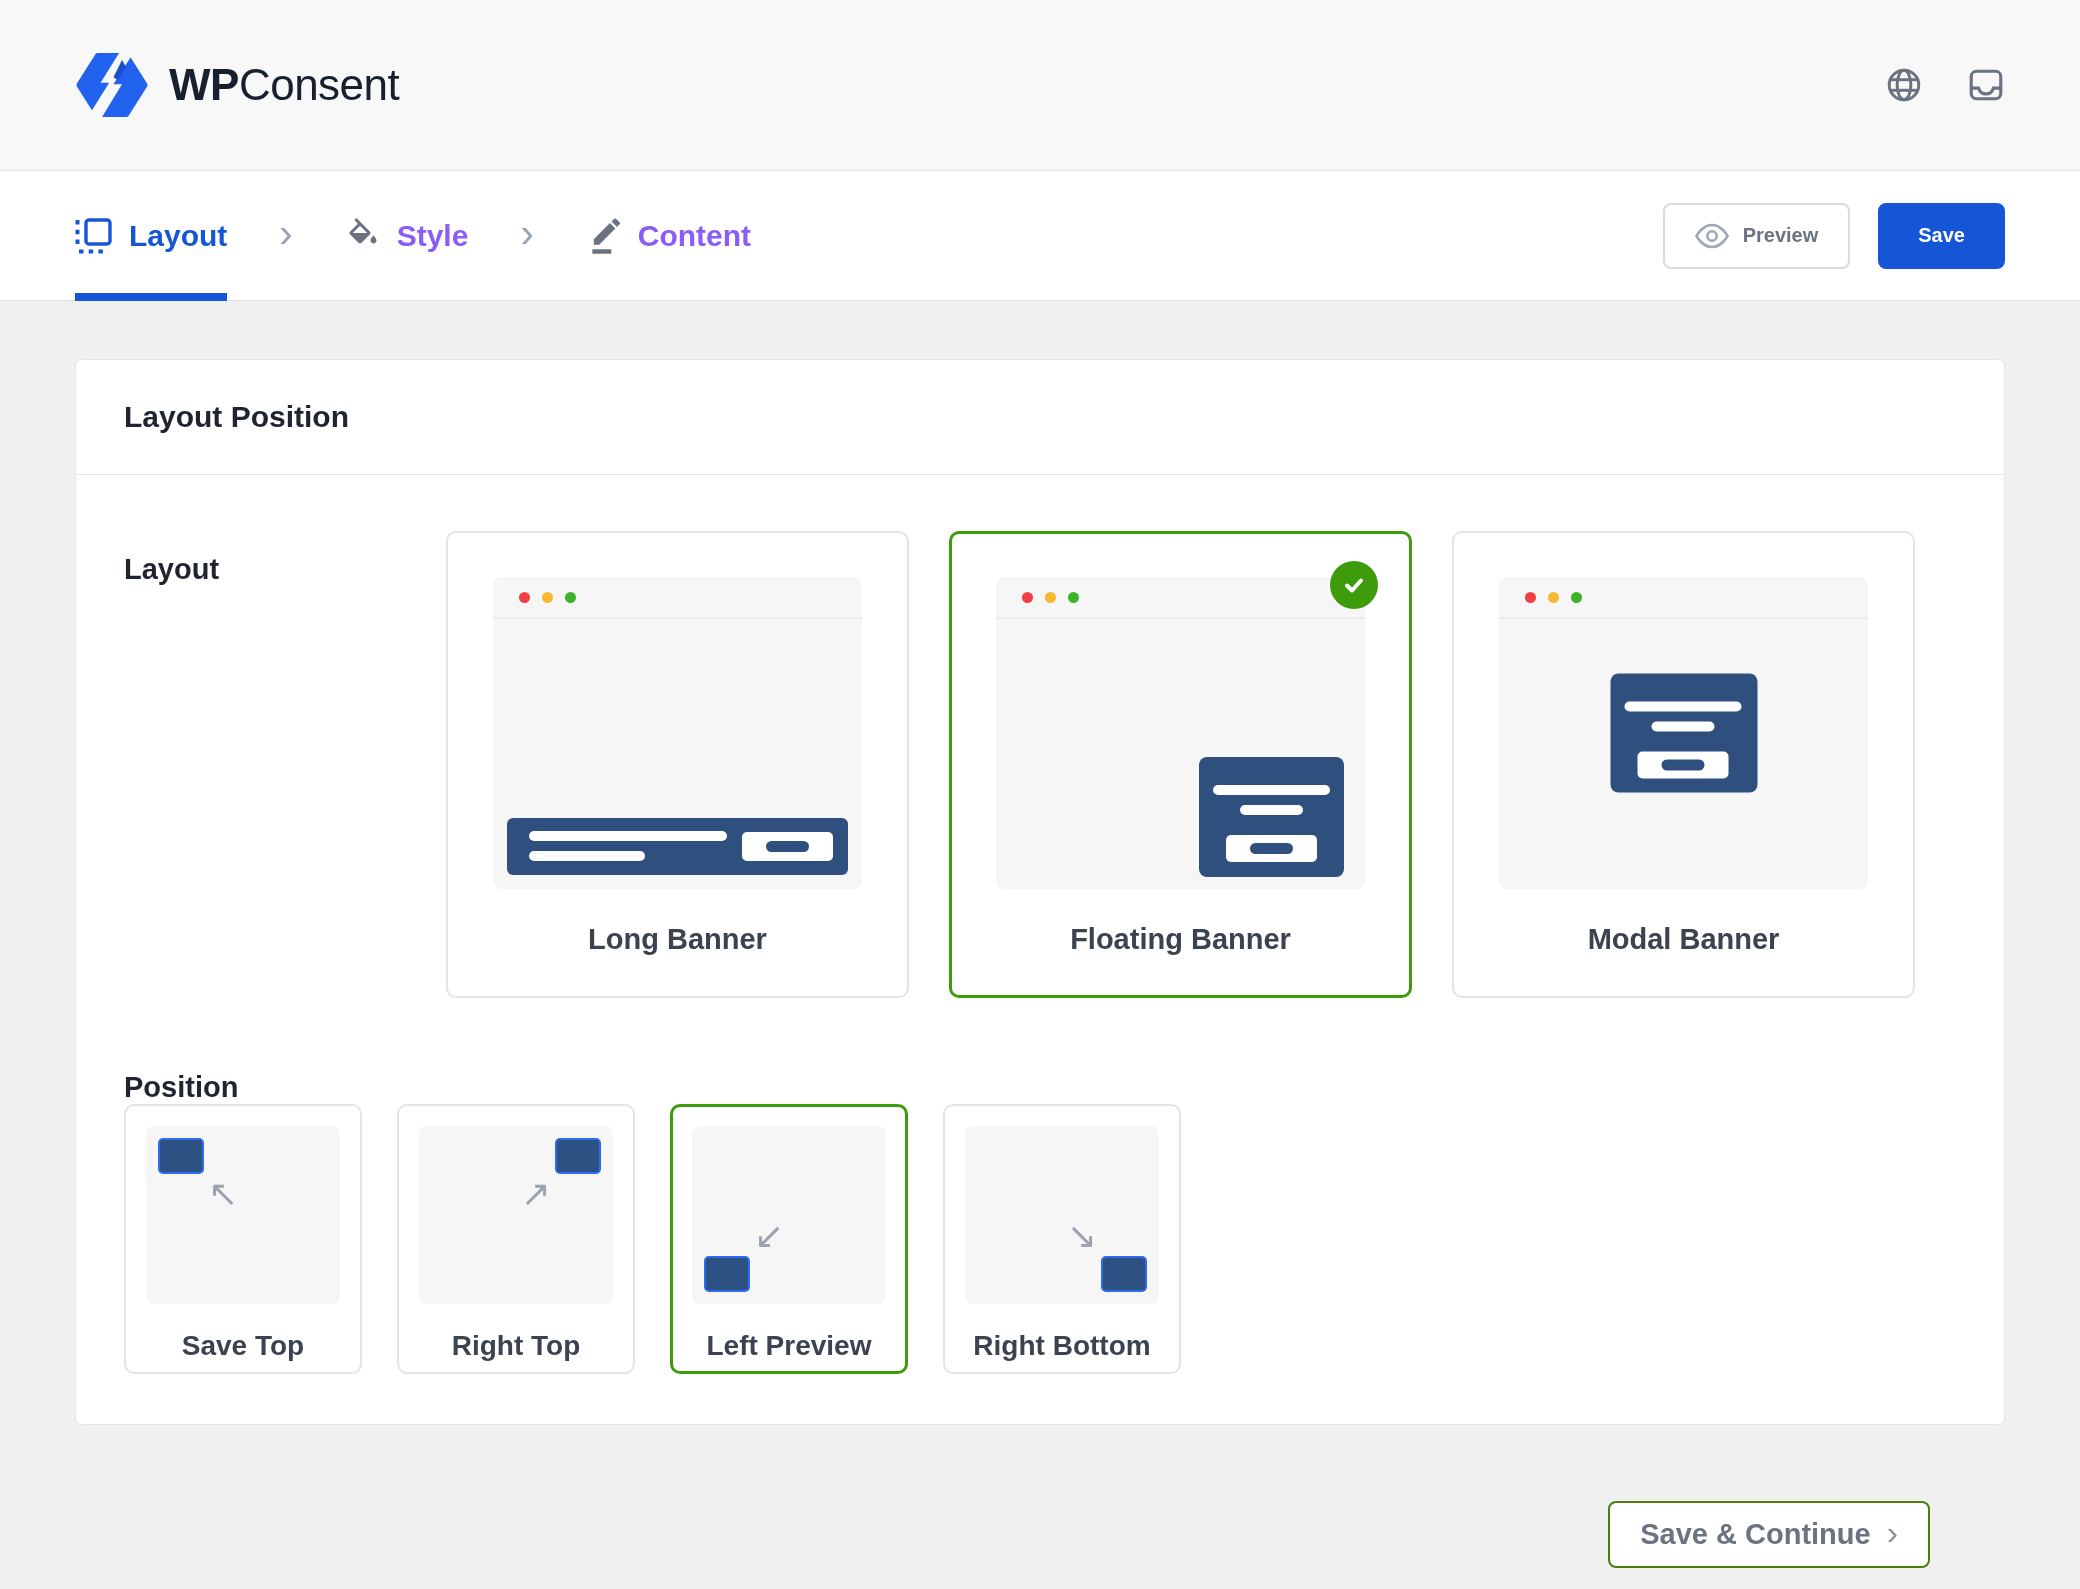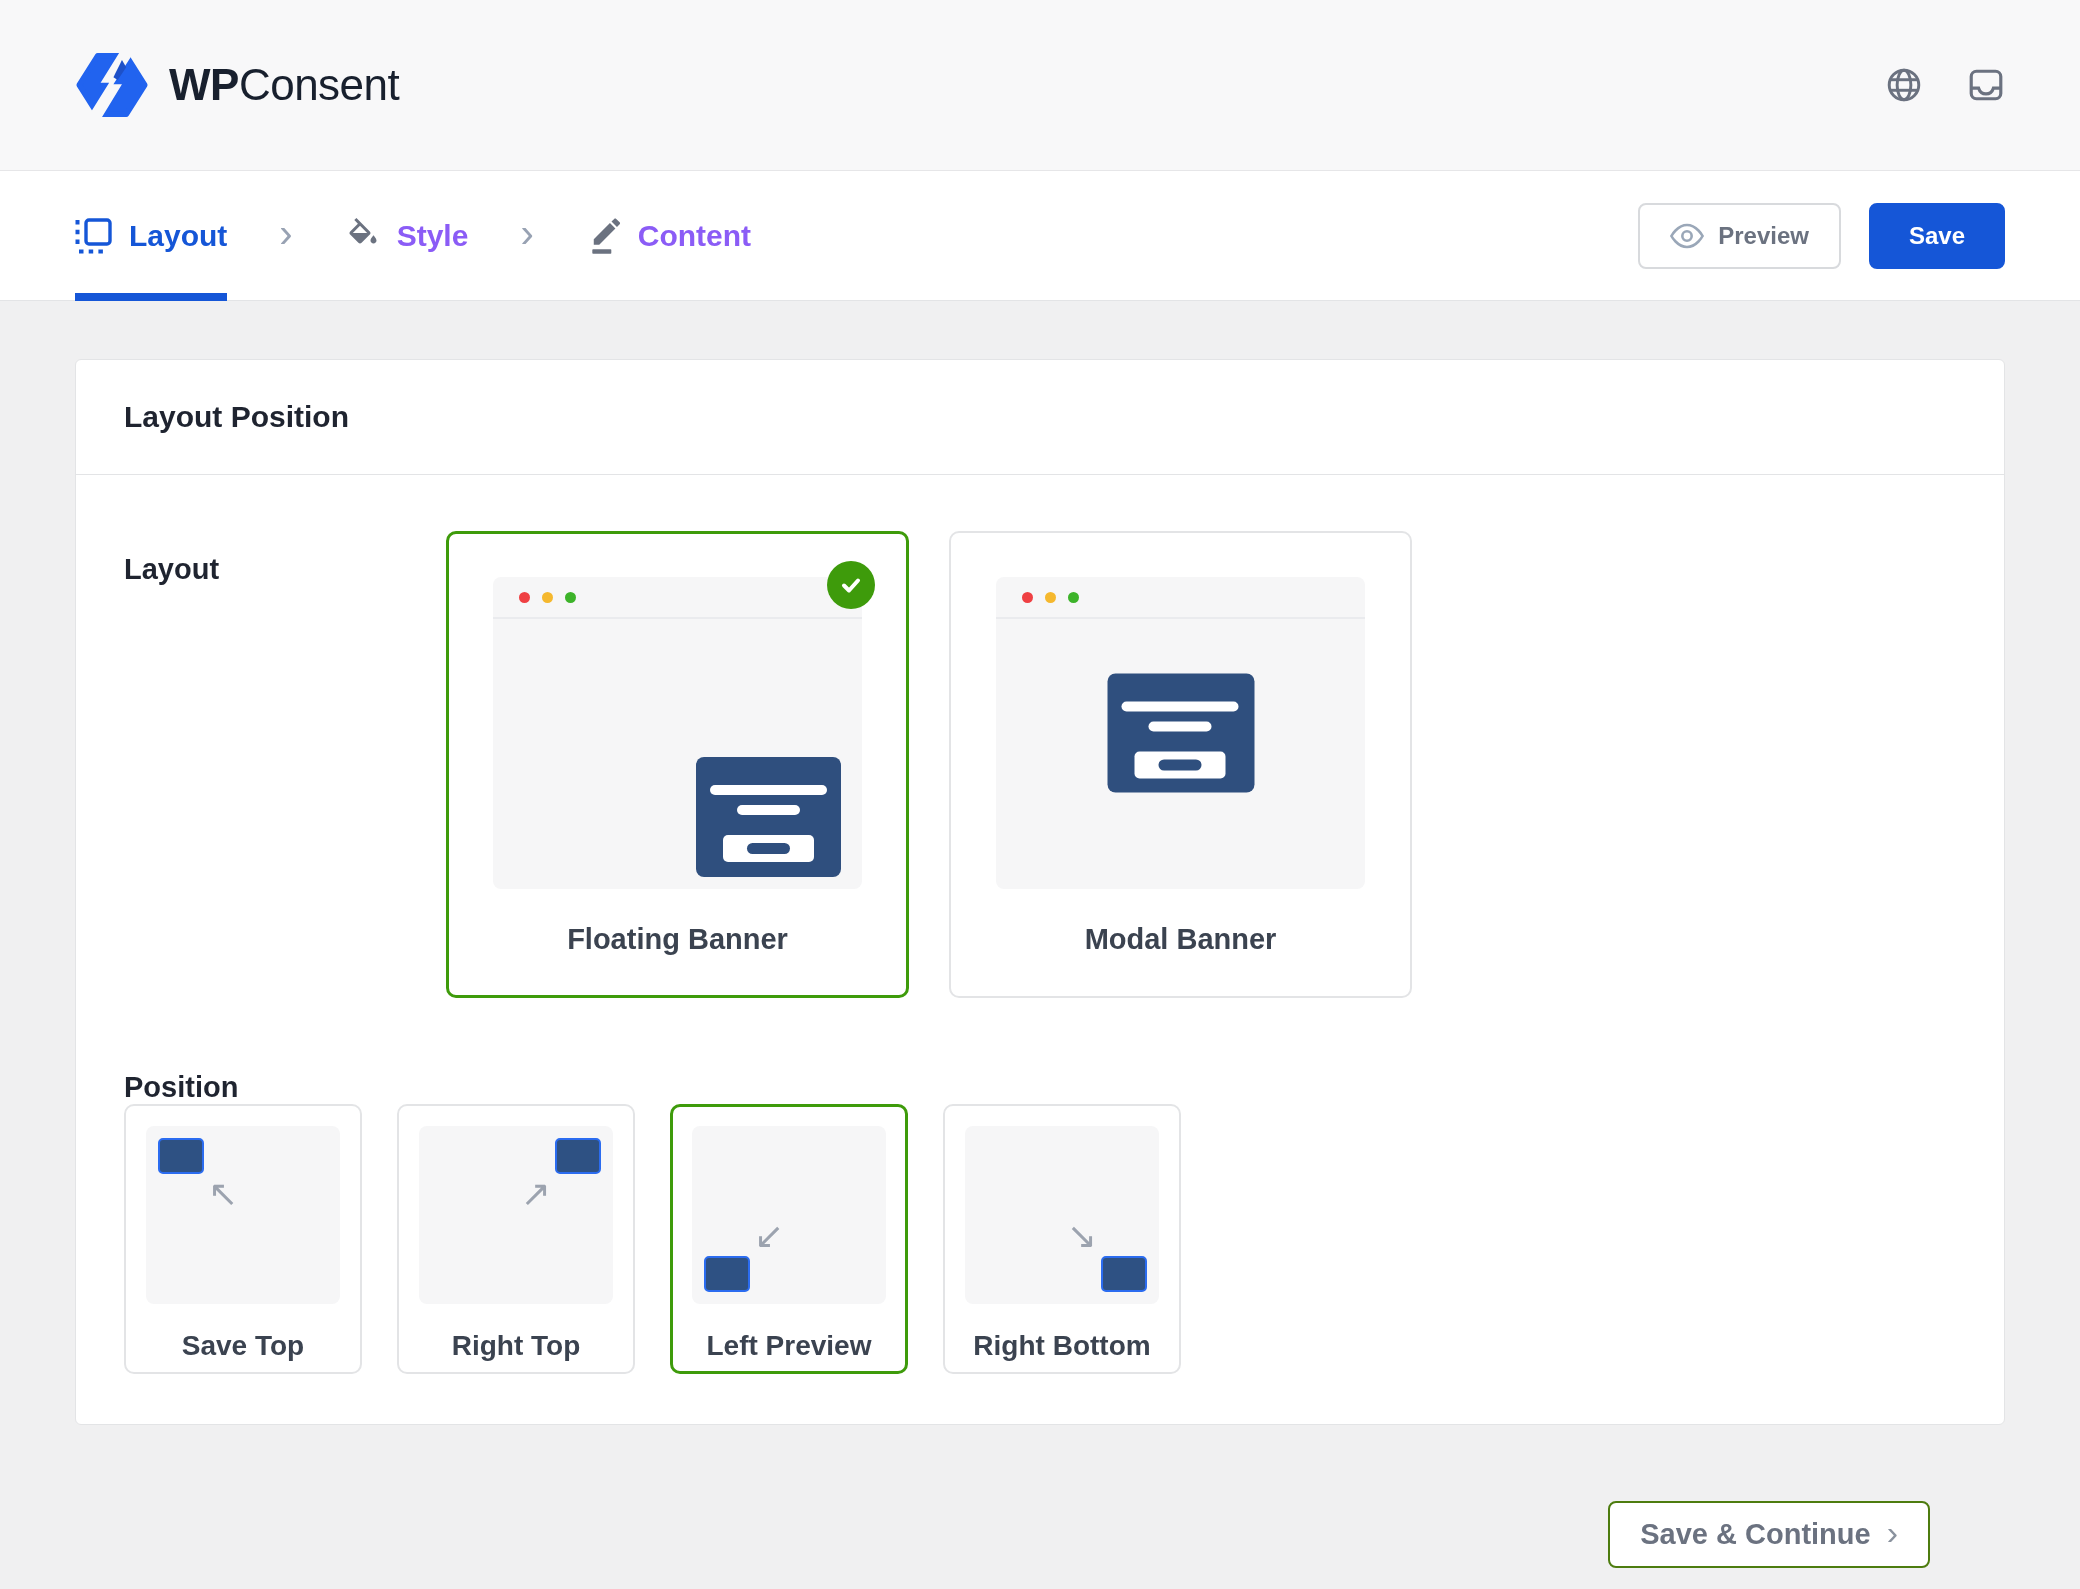--- a/index.html
+++ b/index.html
@@ -37,21 +37,21 @@
   .tab.active .tab-label { color:#1556d7; }
   .tab .underline {
     position:absolute; left:0; bottom:-1px; height:8px; width:100%;
     background:#1556d7; display:none;
   }
   .tab.active .underline { display:block; }
   .tab-sep { font-size:40px; color:#98a2b3; margin:0 52px; line-height:1; padding-bottom:6px; }
   .toolbar { display:flex; align-items:center; gap:28px; }
   .btn {
     display:inline-flex; align-items:center; justify-content:center; gap:14px;
-    height:66px; border-radius:8px; font-size:24px; font-weight:700; cursor:pointer;
+    height:66px; border-radius:8px; font-size:20px; font-weight:700; cursor:pointer;
     font-family:"Liberation Sans", sans-serif;
   }
   .btn-outline { background:#fff; border:2px solid #d8dadd; color:#6b7280; padding:0 30px; }
   .btn-primary { background:#1556d7; border:2px solid #1556d7; color:#fff; padding:0 38px; }
 
   
   .content { padding:58px 75px 0; }
   .panel { background:#fff; border:1px solid #e3e4e6; border-radius:6px; }
   .panel-header { padding:0 48px; height:115px; display:flex; align-items:center; border-bottom:1px solid #e3e4e6; }
   .panel-title { font-size:30px; font-weight:700; color:#1f2430; }
@@ -218,20 +218,37 @@
       <div class="panel-header">
         <div class="panel-title">Layout Position</div>
       </div>
 
       <div class="panel-body">
 
         <div class="setting-row">
           <div class="row-label">Layout</div>
           <div class="layout-options">
 
+            <div class="opt-card layout-card">
+              <div class="mockup">
+                <div class="mock-topbar">
+                  <span class="dot red"></span>
+                  <span class="dot yellow"></span>
+                  <span class="dot green"></span>
+                </div>
+                <div class="banner-long">
+                  <span class="line1"></span>
+                  <span class="line2"></span>
+                  <span class="mbtn">
+                      <span class="pill"></span>
+                    </span>
+                </div>
+              </div>
+              <div class="opt-label">Long Banner</div>
+            </div>
 
             <div class="opt-card layout-card selected">
               <div class="mockup">
                 <div class="check-badge">
                   <svg width="26" height="26" viewBox="0 0 26 26">
                     <polyline points="6,13.5 11,18.5 20,8.5" fill="none" stroke="#ffffff" stroke-width="4" stroke-linecap="round" stroke-linejoin="round"></polyline>
                   </svg>
                 </div>
                 <div class="mock-topbar">
                   <span class="dot red"></span>

